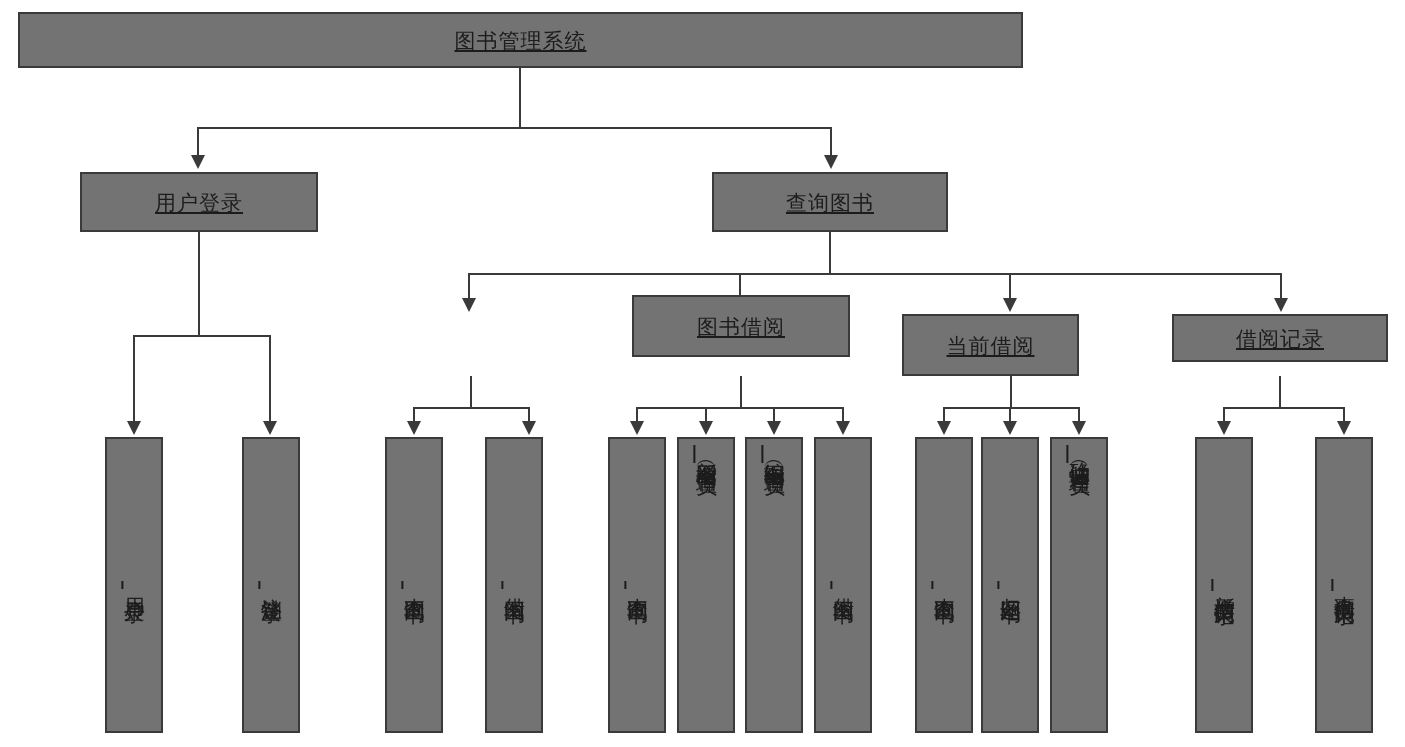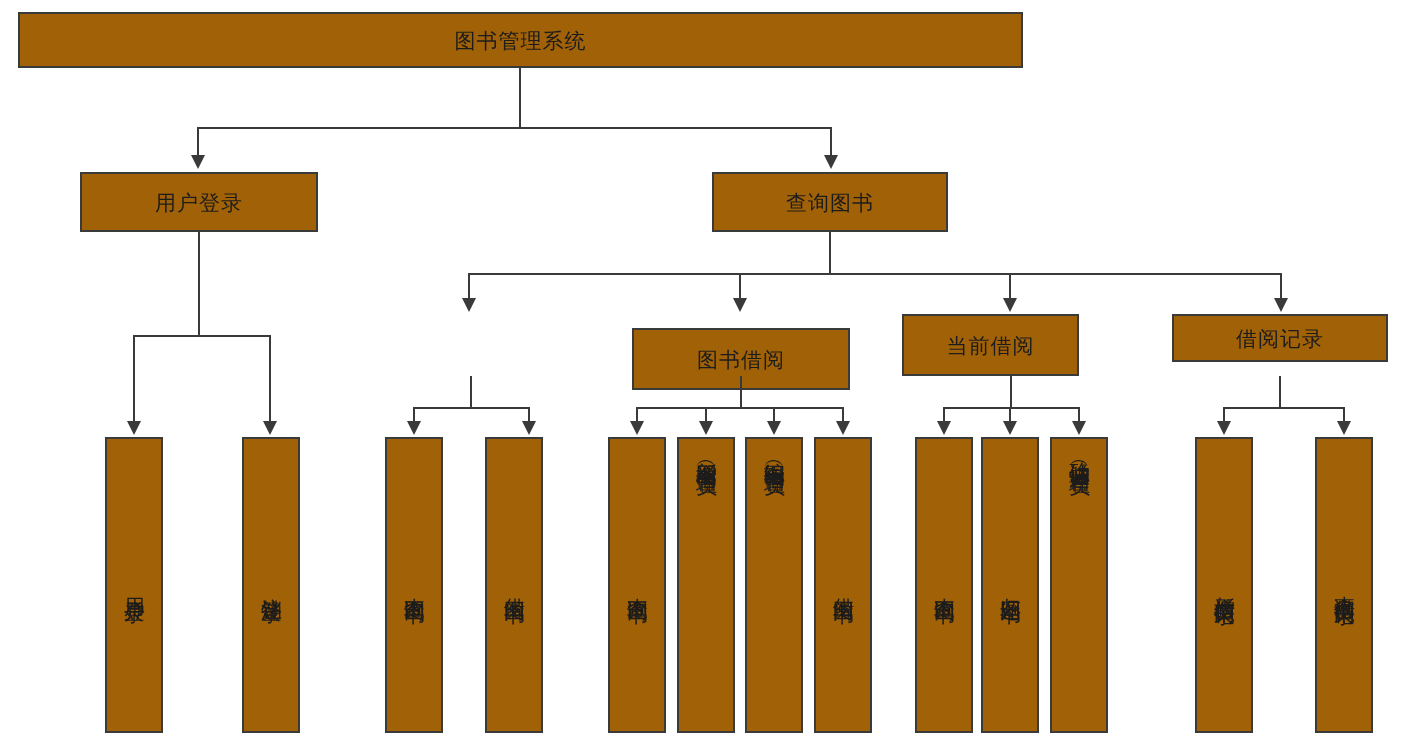--- a/index.html
+++ b/index.html
@@ -15,26 +15,27 @@
     position: relative;
     width: 1405px;
     height: 747px;
     background: #ffffff;
     overflow: hidden;
   }
   
   .node {
     position: absolute;
     box-sizing: border-box;
-    background: #a16207;
+    background: #737373;
     border: 2px solid #3a3a3a;
     display: flex;
     align-items: center;
     justify-content: center;
     color: #1c1c1c;
+    text-decoration: underline;
   }
   .node.root,
   .node.level1,
   .node.level2 {
     font-size: 21px;
     letter-spacing: 1px;
     line-height: 1;
   }
   .node .label-h {
     display: block;
@@ -120,21 +121,21 @@
   <div class="conn h" style="left:468px; top:273px; width:814px; height:2px;"></div>
   <div class="conn v" style="left:468px; top:273px; width:2px; height:27px;"></div>
   <div class="arrow" style="left:462px; top:298px;"></div>
   <div class="conn v" style="left:739px; top:273px; width:2px; height:27px;"></div>
   <div class="arrow" style="left:733px; top:298px;"></div>
   <div class="conn v" style="left:1009px; top:273px; width:2px; height:27px;"></div>
   <div class="arrow" style="left:1003px; top:298px;"></div>
   <div class="conn v" style="left:1280px; top:273px; width:2px; height:27px;"></div>
   <div class="arrow" style="left:1274px; top:298px;"></div>
 
-  <div class="node level2" style="left:632px; top:328px; width:218px; height:62px;">
+  <div class="node level2" style="left:632px; top:295px; width:218px; height:62px;">
     <span class="label-h">图书借阅</span>
   </div>
   <div class="node level2" style="left:902px; top:314px; width:177px; height:62px;">
     <span class="label-h">当前借阅</span>
   </div>
   <div class="node level2" style="left:1172px; top:314px; width:216px; height:48px;">
     <span class="label-h">借阅记录</span>
   </div>
 
   <div class="conn v" style="left:470px; top:376px; width:2px; height:32px;"></div>

